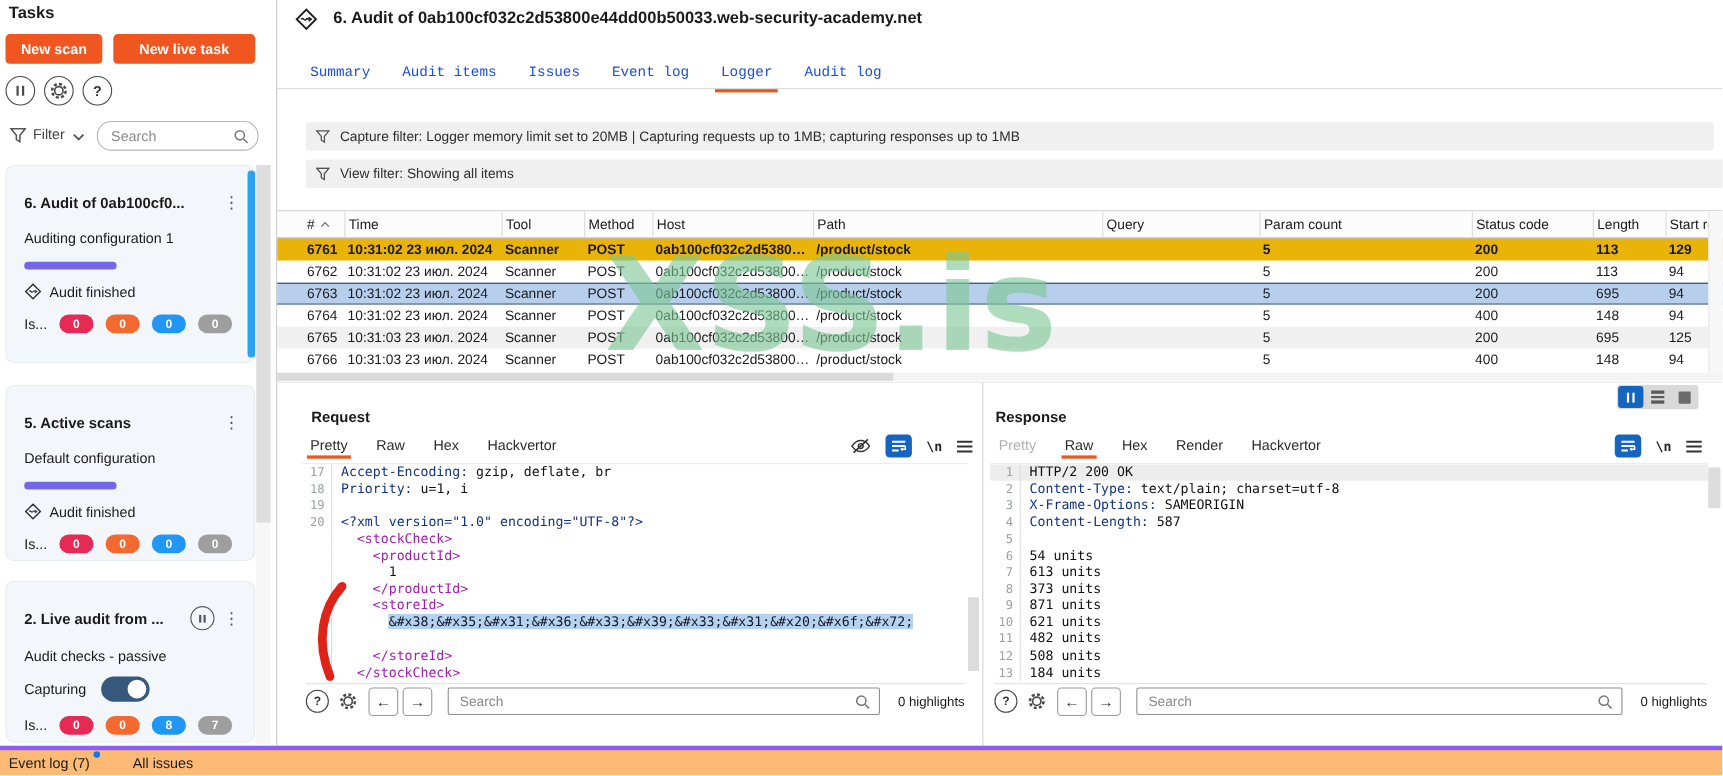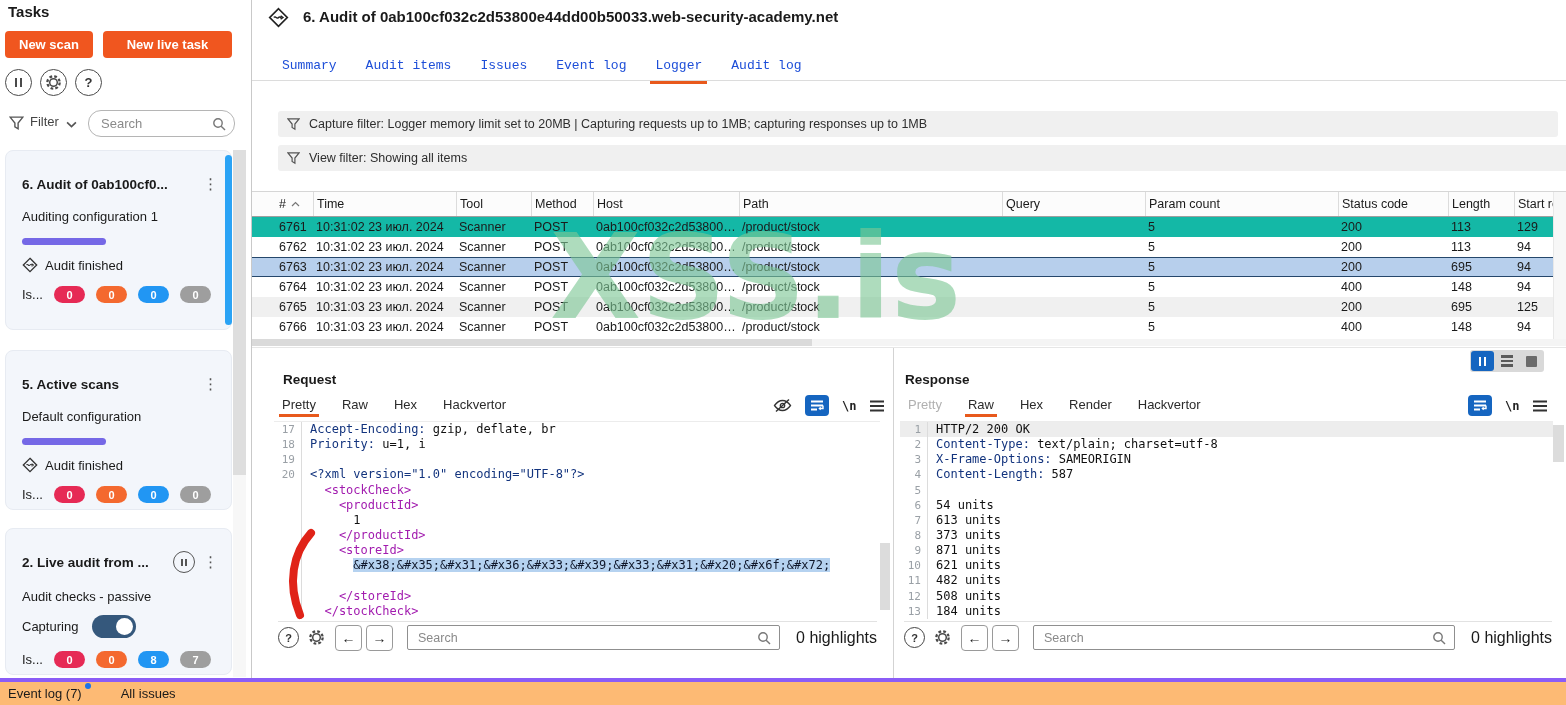--- a/index.html
+++ b/index.html
@@ -67,21 +67,21 @@
   
   .lgr-grid{display:grid;grid-template-columns:37px 143px 75px 62px 146px 263px 143px 193px 110px 66px 52px;
             padding-left:24px;box-sizing:border-box;}
   .lgr-head{position:absolute;left:0;top:191px;width:1314px;height:26px;border-top:1px solid #d6d6d6;
             border-bottom:1px solid #9f9f9f;background:#fcfcfc;align-items:center;font-size:12.5px;}
   .th{display:flex;align-items:center;gap:5px;height:100%;padding-left:3px;border-left:1px solid #dcdcdc;
       box-sizing:border-box;white-space:nowrap;overflow:hidden;}
   .th:first-child{border-left:none;}
   .lgr-body{position:absolute;left:0;top:217px;width:1314px;}
   .lgr-row{height:20px;align-items:center;font-size:12.5px;background:#fff;}
-  .lgr-row.selected{background:#14b8a6;}
+  .lgr-row.selected{background:#eab308;font-weight:bold;}
   .lgr-row.focused{background:#b7cfec;border-top:1.5px solid #25476b;border-bottom:1.5px solid #25476b;box-sizing:border-box;}
   .lgr-row.striped{background:#f0f0f0;}
   .td{padding-left:3px;white-space:nowrap;overflow:hidden;text-overflow:ellipsis;}
   .hscroll{position:absolute;left:0;top:339px;width:1314px;height:7px;background:#f4f4f4;}
   .hthumb{position:absolute;left:0;top:339px;width:560px;height:7px;background:#dadada;}
   .tvscroll{position:absolute;left:1301px;top:192px;width:13px;height:147px;background:#f7f7f7;border-left:1px solid #e8e8e8;}
   .panel-split-h{position:absolute;left:0;top:347px;width:1314px;height:1px;background:#e6e6e6;}
   .panel-split-v{position:absolute;left:641px;top:348px;width:1px;height:330px;background:#d3d3d3;}
   
   .panel-title{position:absolute;font-size:13.5px;font-weight:bold;}
@@ -125,21 +125,21 @@
   #res-tools{left:652px;width:648px;}
   .tool-circ{width:19px;height:19px;border:1.5px solid #444;border-radius:50%;display:flex;align-items:center;
              justify-content:center;font-size:11px;font-weight:bold;color:#333;flex:0 0 auto;margin-right:8px;}
   .tool-gear{margin-right:9px;display:flex;}
   .nav-btn{width:25px;height:24px;border:1px solid #9a9a9a;border-radius:4px;display:flex;align-items:center;
            justify-content:center;font-size:14px;color:#222;background:#fff;margin-right:4px;flex:0 0 auto;}
   .psearch{flex:1;height:25px;border:1px solid #8f8f8f;border-radius:2px;background:#fff;display:flex;
            align-items:center;box-sizing:border-box;padding:0 8px;margin-left:10px;}
   .psearch input{border:none;outline:none;flex:1;min-width:0;font-size:12.5px;font-family:"Liberation Sans",sans-serif;background:transparent;color:#333;}
   .psearch input::placeholder{color:#8a8a8a;}
-  .hl-count{font-size:16px;margin-left:16px;white-space:nowrap;}
+  .hl-count{font-size:12px;margin-left:16px;white-space:nowrap;}
   
   .statusbar{position:absolute;left:0;top:678px;width:1566px;height:27px;background:#fdba74;
              border-top:4px solid #8b5cf6;display:flex;align-items:center;font-size:13px;box-sizing:border-box;}
   .sb-event{margin-left:8px;position:relative;padding-right:9px;}
   .bluedot{position:absolute;right:0;top:-3px;width:6px;height:6px;border-radius:50%;background:#1a73e8;}
   .sb-issues{margin-left:30px;}
   
   .watermark{position:absolute;left:550px;top:218px;font-size:118px;font-weight:bold;line-height:1;
              color:rgba(124,198,148,0.62);font-family:"DejaVu Sans",sans-serif;z-index:40;pointer-events:none;}
   .red-annot{position:absolute;left:282px;top:527px;z-index:50;pointer-events:none;}

